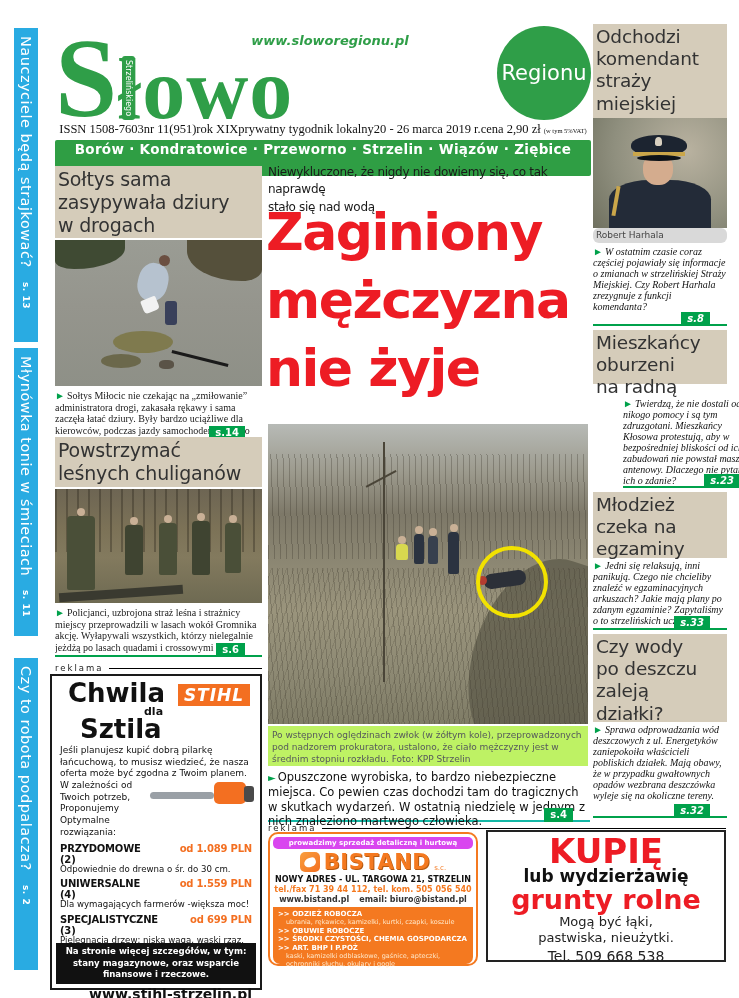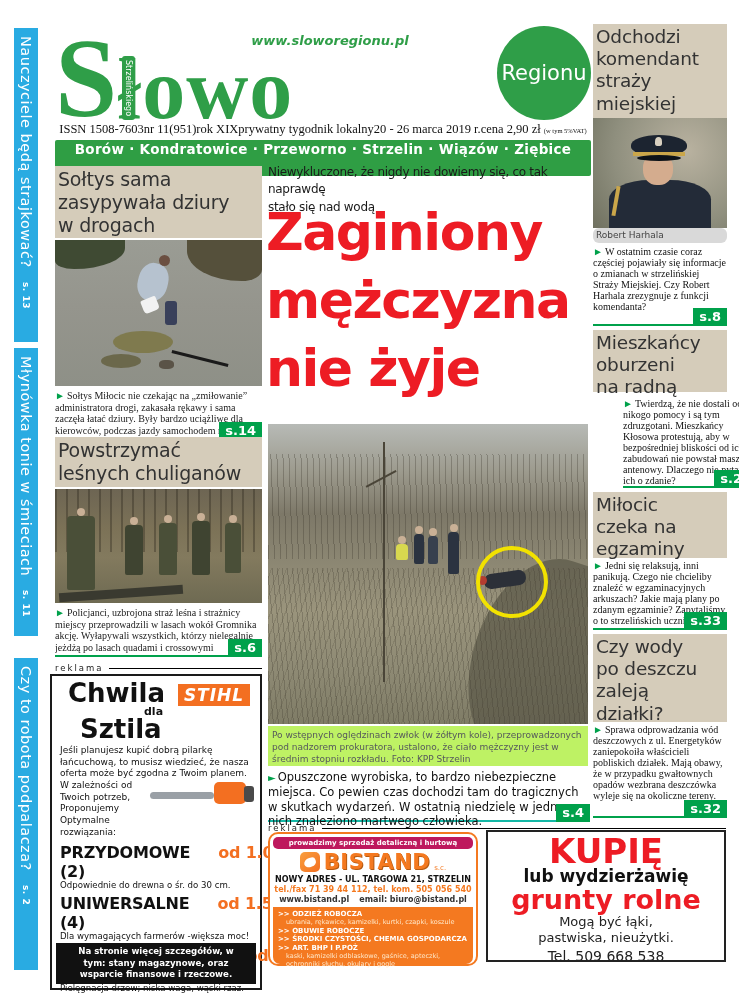--- a/index.html
+++ b/index.html
@@ -34,22 +34,22 @@
   #towns{left:55px;top:140px;width:536px;height:36px;background:#2f9e44;color:#fff;
          font-weight:bold;font-size:13.5px;text-align:center;line-height:19px;
          letter-spacing:0.3px;border-radius:2px;}
 
   
   .tanhead{background:#d5ccba;color:#333;font-size:19px;line-height:1.22;
            letter-spacing:-0.2px;padding:2px 3px;white-space:pre-line;box-sizing:border-box;}
   .caption{font-family:"Liberation Serif",serif;font-size:10px;line-height:1.16;color:#1a1a1a;
            border-bottom:2px solid #00a14b;box-sizing:border-box;overflow:hidden;}
   .arrow{color:#00a14b;font-size:10px;margin-right:2px;}
-  .badge{position:absolute;right:0;bottom:-2px;background:#00a14b;color:#fff;
-         font-family:"DejaVu Sans",sans-serif;font-weight:bold;font-size:13px;
+  .badge{position:absolute;right:17px;bottom:-2px;background:#00a14b;color:#fff;
+         font-family:"DejaVu Sans",sans-serif;font-weight:bold;font-size:10px;
          padding:1px 6px;line-height:1.2;}
   .rek{display:flex;align-items:center;font-size:8.5px;letter-spacing:2px;color:#222;}
   .rek .line{flex:1;border-top:1.5px solid #000;margin-left:5px;}
 
   
   #lc-h1{left:55px;top:166px;width:207px;height:72px;}
   #lc-ph1{left:55px;top:240px;width:207px;height:146px;overflow:hidden;
           background:linear-gradient(180deg,#9a9c94 0%,#95958d 45%,#8e9087 100%);}
   #lc-cap1{left:55px;top:390px;width:207px;height:50px;}
   #lc-h2{left:55px;top:437px;width:207px;height:50px;}
@@ -67,28 +67,28 @@
   .st-sztila{font-weight:bold;font-size:26px;line-height:0.95;margin-left:20px;color:#111;}
   .st-logo{position:absolute;right:0;top:2px;width:76px;height:26px;background:#f36f21;
            box-shadow:inset 0 0 0 2px #fff;color:#fff;font-style:italic;font-weight:bold;
            font-size:17px;text-align:center;line-height:26px;letter-spacing:1px;}
   .st-body{font-size:9px;line-height:1.3;color:#111;margin-top:3px;}
   .st-body2{font-size:9px;line-height:1.3;color:#111;white-space:pre-line;width:100px;}
   .st-saw{position:absolute;right:6px;top:100px;width:104px;height:36px;}
   .saw-blade{position:absolute;left:0;top:16px;width:64px;height:7px;background:#9aa0a6;border-radius:4px;}
   .saw-body{position:absolute;right:8px;top:6px;width:32px;height:22px;background:#f36f21;border-radius:5px;}
   .saw-handle{position:absolute;right:0;top:10px;width:10px;height:16px;background:#4a4a4a;border-radius:3px;}
-  .st-row{display:flex;justify-content:space-between;font-weight:bold;font-size:16px;
+  .st-row{display:flex;justify-content:space-between;font-weight:bold;font-size:10px;
           letter-spacing:-0.2px;margin-top:4px;color:#111;gap:28px;}
   .st-price{color:#f36f21;white-space:nowrap;}
   .st-desc{font-size:8.6px;line-height:1.15;color:#111;}
   .st-url{font-weight:bold;font-size:14px;text-decoration:underline;text-align:right;
           margin-top:4px;color:#111;}
   .st-foot{position:absolute;left:4px;right:4px;bottom:4px;background:#111;color:#fff;
-           font-weight:bold;font-size:8.6px;text-align:center;line-height:1.35;padding:3px 20px;}
+           font-weight:bold;font-size:8.6px;text-align:center;line-height:1.35;padding:3px 8px;}
 
   
   #kicker{left:268px;top:164px;width:330px;font-size:12px;line-height:1.45;color:#1a1a1a;
           letter-spacing:-0.3px;white-space:pre-line;}
   #headline{left:266px;top:198px;width:330px;font-weight:bold;font-size:52px;line-height:68px;
             color:#ed1c24;letter-spacing:-1.5px;white-space:pre-line;}
   #c-photo{left:268px;top:424px;width:320px;height:300px;overflow:hidden;
            background:linear-gradient(180deg,#b7bab6 0%,#9c9a8d 16%,#7d7868 30%,#8b8672 45%,#9a947c 62%,#8e8a74 82%,#7f7c66 100%);}
   .tex-upper{position:absolute;left:0;top:10%;width:100%;height:35%;
              background:repeating-linear-gradient(88deg,rgba(55,50,40,0.30) 0 1px,transparent 1px 6px);}
@@ -114,21 +114,21 @@
   #c-photo .f4{left:180px;top:108px;width:11px;height:42px;background:#2b3340;}
   #c-cap{left:268px;top:726px;width:320px;height:40px;background:#bef264;color:#55585c;
          font-size:9px;line-height:1.35;padding:3px 4px;box-sizing:border-box;}
   #c-lead{left:268px;top:770px;width:322px;height:52px;font-size:11.5px;line-height:1.28;
           color:#111;border-bottom:2px solid #14b8a6;box-sizing:border-box;}
   #rek2{left:268px;top:823px;width:458px;}
 
   
   #bistand{left:268px;top:832px;width:210px;height:134px;border:2px solid #f47920;border-radius:10px;
            background:#fff;box-sizing:border-box;padding:3px;text-align:center;position:absolute;}
-  .bi-top{background:#be185d;color:#fff;font-weight:bold;font-size:7px;border-radius:5px;
+  .bi-top{background:#d946ef;color:#fff;font-weight:bold;font-size:7px;border-radius:5px;
           line-height:12px;height:12px;}
   .bi-logorow{display:flex;align-items:center;justify-content:center;gap:4px;height:26px;}
   .bi-icon{width:20px;height:20px;background:linear-gradient(135deg,#f9a03f,#f36f21);
            border-radius:5px;position:relative;}
   .bi-icon .swoosh{position:absolute;left:4px;top:6px;width:12px;height:9px;background:#fff;
            border-radius:60% 40% 50% 50%;transform:rotate(-18deg);}
   .bi-name{color:#f47920;font-weight:bold;font-size:21px;line-height:1;letter-spacing:0.5px;
            text-shadow:1px 1px 0 #b55a12;}
   .bi-sc{color:#f47920;font-size:7px;align-self:flex-end;margin-bottom:3px;}
   .bi-addr{font-weight:bold;font-size:8px;color:#111;line-height:1.25;}
@@ -147,28 +147,28 @@
   .ku2{color:#111;font-weight:bold;font-size:17px;line-height:1.1;}
   .ku3{color:#ed1c24;font-weight:bold;font-size:27px;line-height:1.05;}
   .ku4{font-size:13px;line-height:1.2;color:#222;}
   .ku6{font-size:14px;margin-top:2px;color:#222;}
 
   
   .rc-h{position:absolute;left:593px;width:134px;background:#d5ccba;color:#333;font-size:18.5px;
         line-height:1.2;letter-spacing:-0.2px;padding:2px 3px;white-space:pre-line;box-sizing:border-box;}
   .rc-b{position:absolute;left:593px;width:134px;font-family:"Liberation Serif",serif;
         font-size:10px;line-height:1.1;color:#111;border-bottom:2px solid #00a14b;
-        box-sizing:border-box;overflow:hidden;}
+        box-sizing:border-box;overflow:hidden;font-style:italic;}
   #rc-h1{top:24px;height:94px;}
   #rc-ph1{left:593px;top:118px;width:134px;height:110px;overflow:hidden;
           background:radial-gradient(circle at 70% 30%,#b9b2a0,#8f8f7e 60%,#6f705f);}
   #rc-cap1{left:593px;top:228px;width:134px;height:15px;background:#d9d9d9;font-size:9px;
            color:#444;line-height:15px;padding-left:3px;box-sizing:border-box;border-radius:6px;}
   #rc-b1{top:246px;height:80px;}
-  #rc-h2{top:330px;height:62px;}
+  #rc-h2{top:330px;height:54px;}
   #rc-b2{top:398px;height:90px;margin-left:30px;}
   #rc-h3{top:492px;height:66px;}
   #rc-b3{top:560px;height:70px;}
   #rc-h4{top:634px;height:88px;}
   #rc-b4{top:724px;height:94px;}
   
   .cmd-torso{position:absolute;left:12%;bottom:0;width:76%;height:44%;background:#232b38;
              border-radius:40% 40% 0 0;}
   .cmd-face{position:absolute;left:37%;top:32%;width:30px;height:32px;background:#d4ac8e;border-radius:45%;}
   .cmd-cap{position:absolute;left:28%;top:15%;width:56px;height:20px;background:#1c2430;
@@ -426,21 +426,21 @@
   </div>
 
   <div class="rc-h" id="rc-h2">Mieszkańcy
 oburzeni
 na radną</div>
   <div class="rc-b" id="rc-b2">
     <span class="arrow">►</span><span>Twierdzą, że nie dostali od nikogo pomocy i są tym zdruzgotani. Mieszkańcy Kłosowa protestują, aby w bezpośredniej bliskości od ich zabudowań nie powstał maszt antenowy. Dlaczego nie pytano ich o zdanie?</span>
     <span class="badge">s.23</span>
   </div>
 
-  <div class="rc-h" id="rc-h3">Miłocic
+  <div class="rc-h" id="rc-h3">Młodzież
 czeka na
 egzaminy</div>
   <div class="rc-b" id="rc-b3">
     <span class="arrow">►</span><span>Jedni się relaksują, inni panikują. Czego nie chcieliby znaleźć w egzaminacyjnych arkuszach? Jakie mają plany po zdanym egzaminie? Zapytaliśmy o to strzelińskich uczniów.</span>
     <span class="badge">s.33</span>
   </div>
 
   <div class="rc-h" id="rc-h4">Czy wody
 po deszczu
 zaleją

